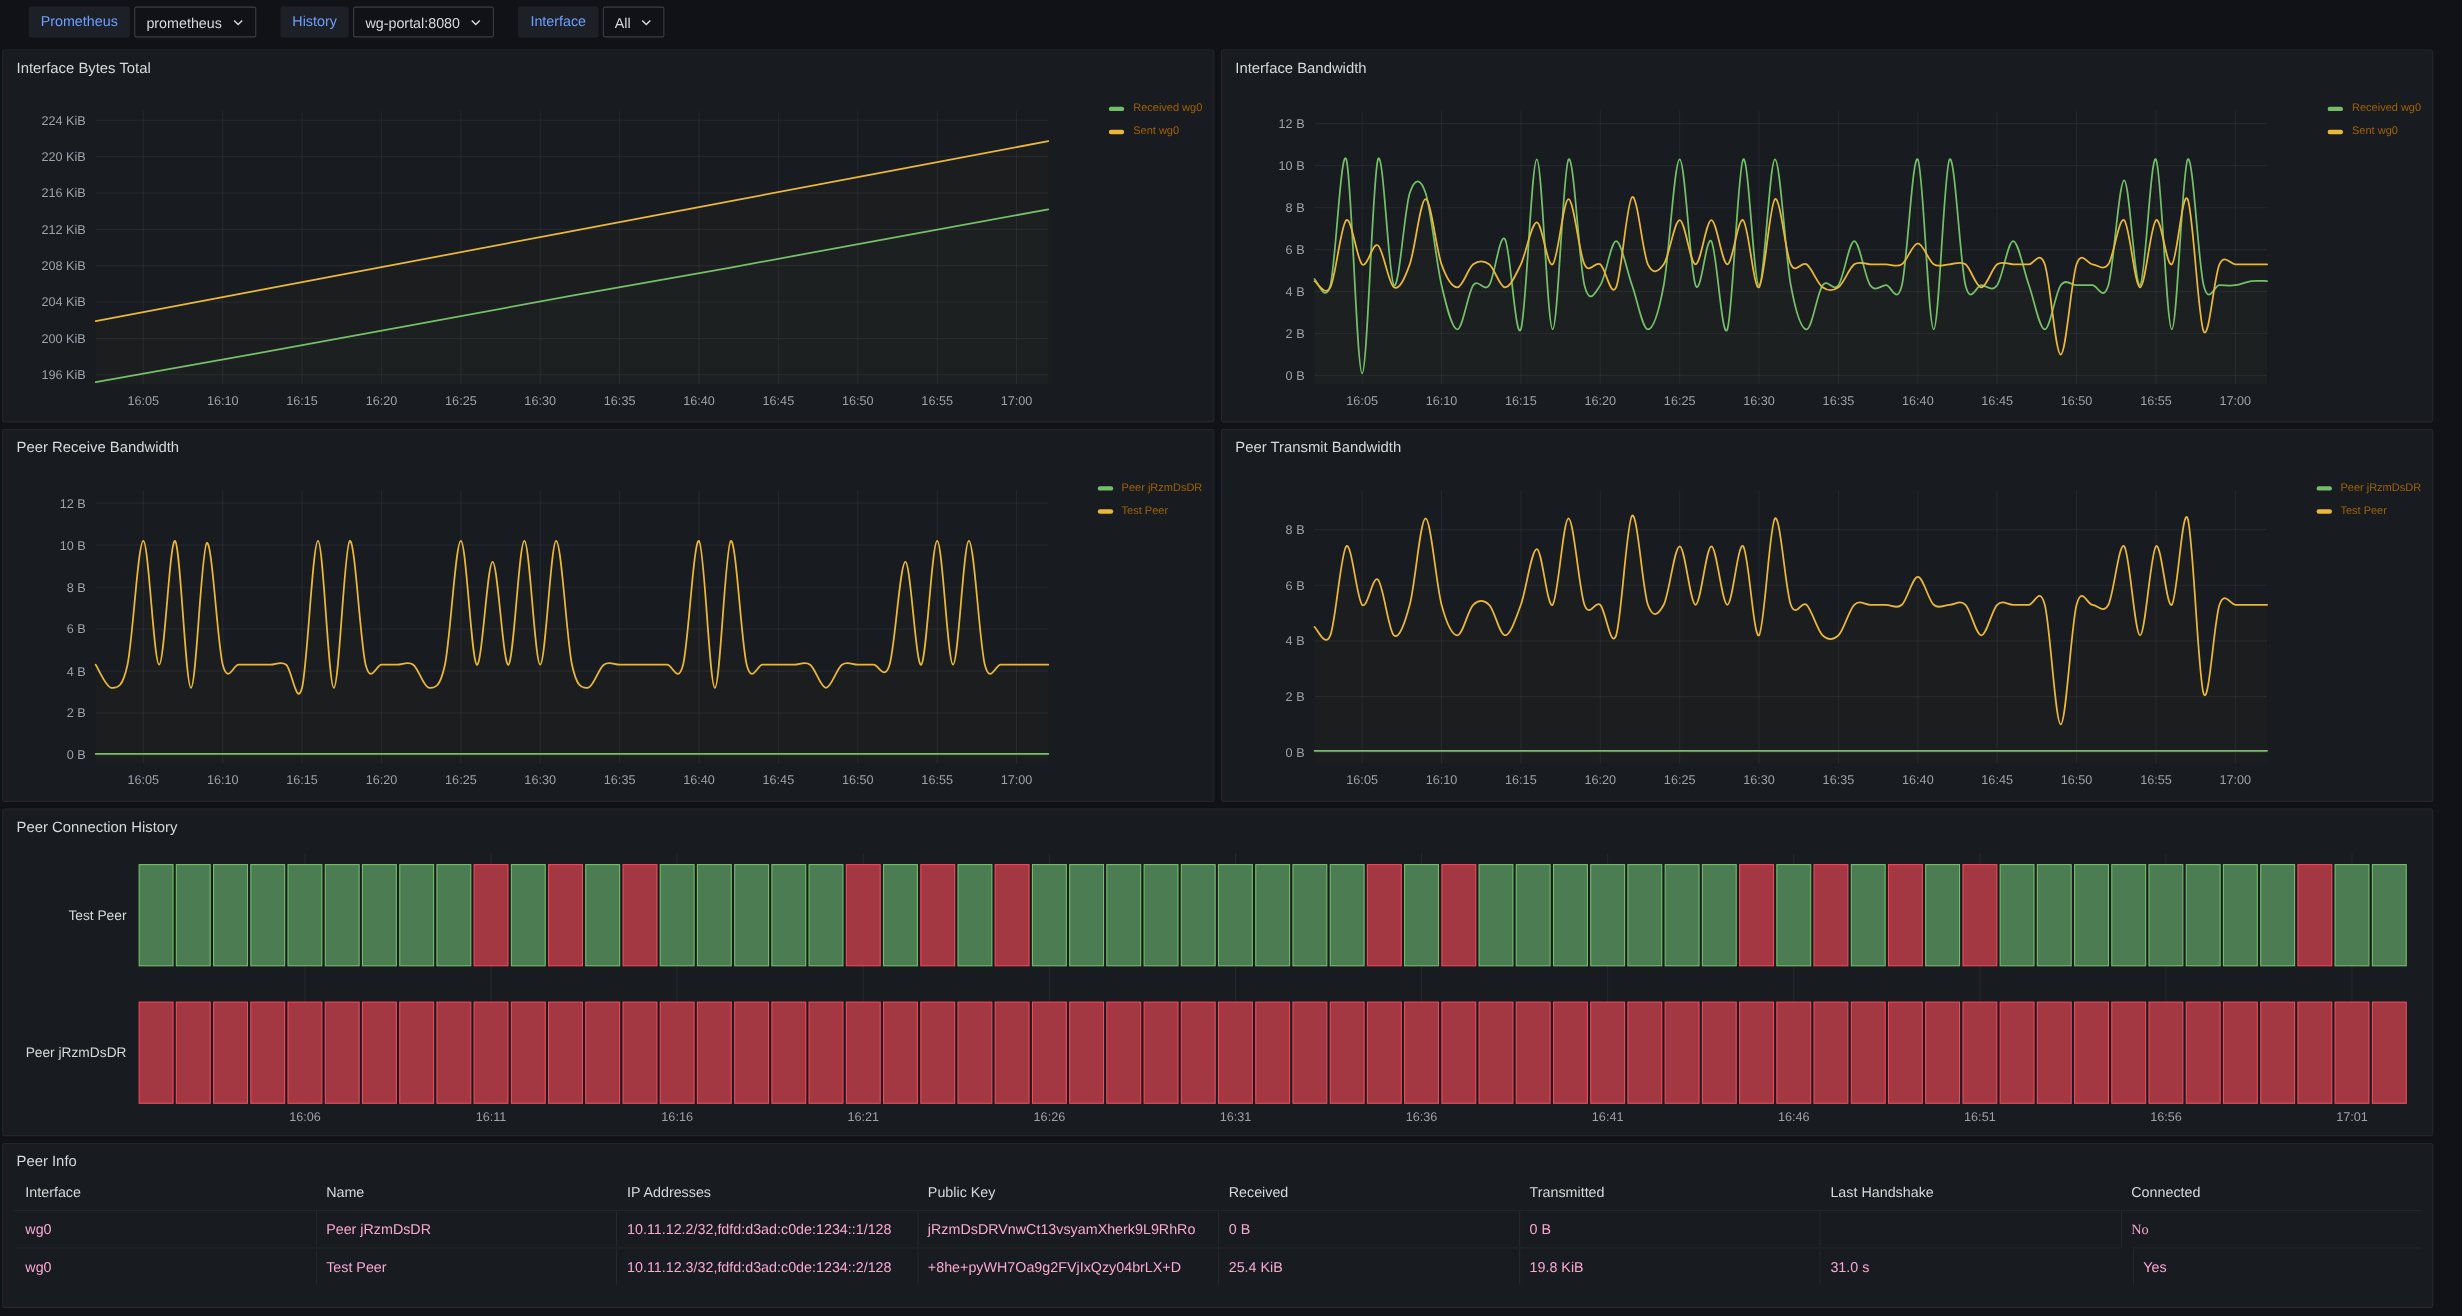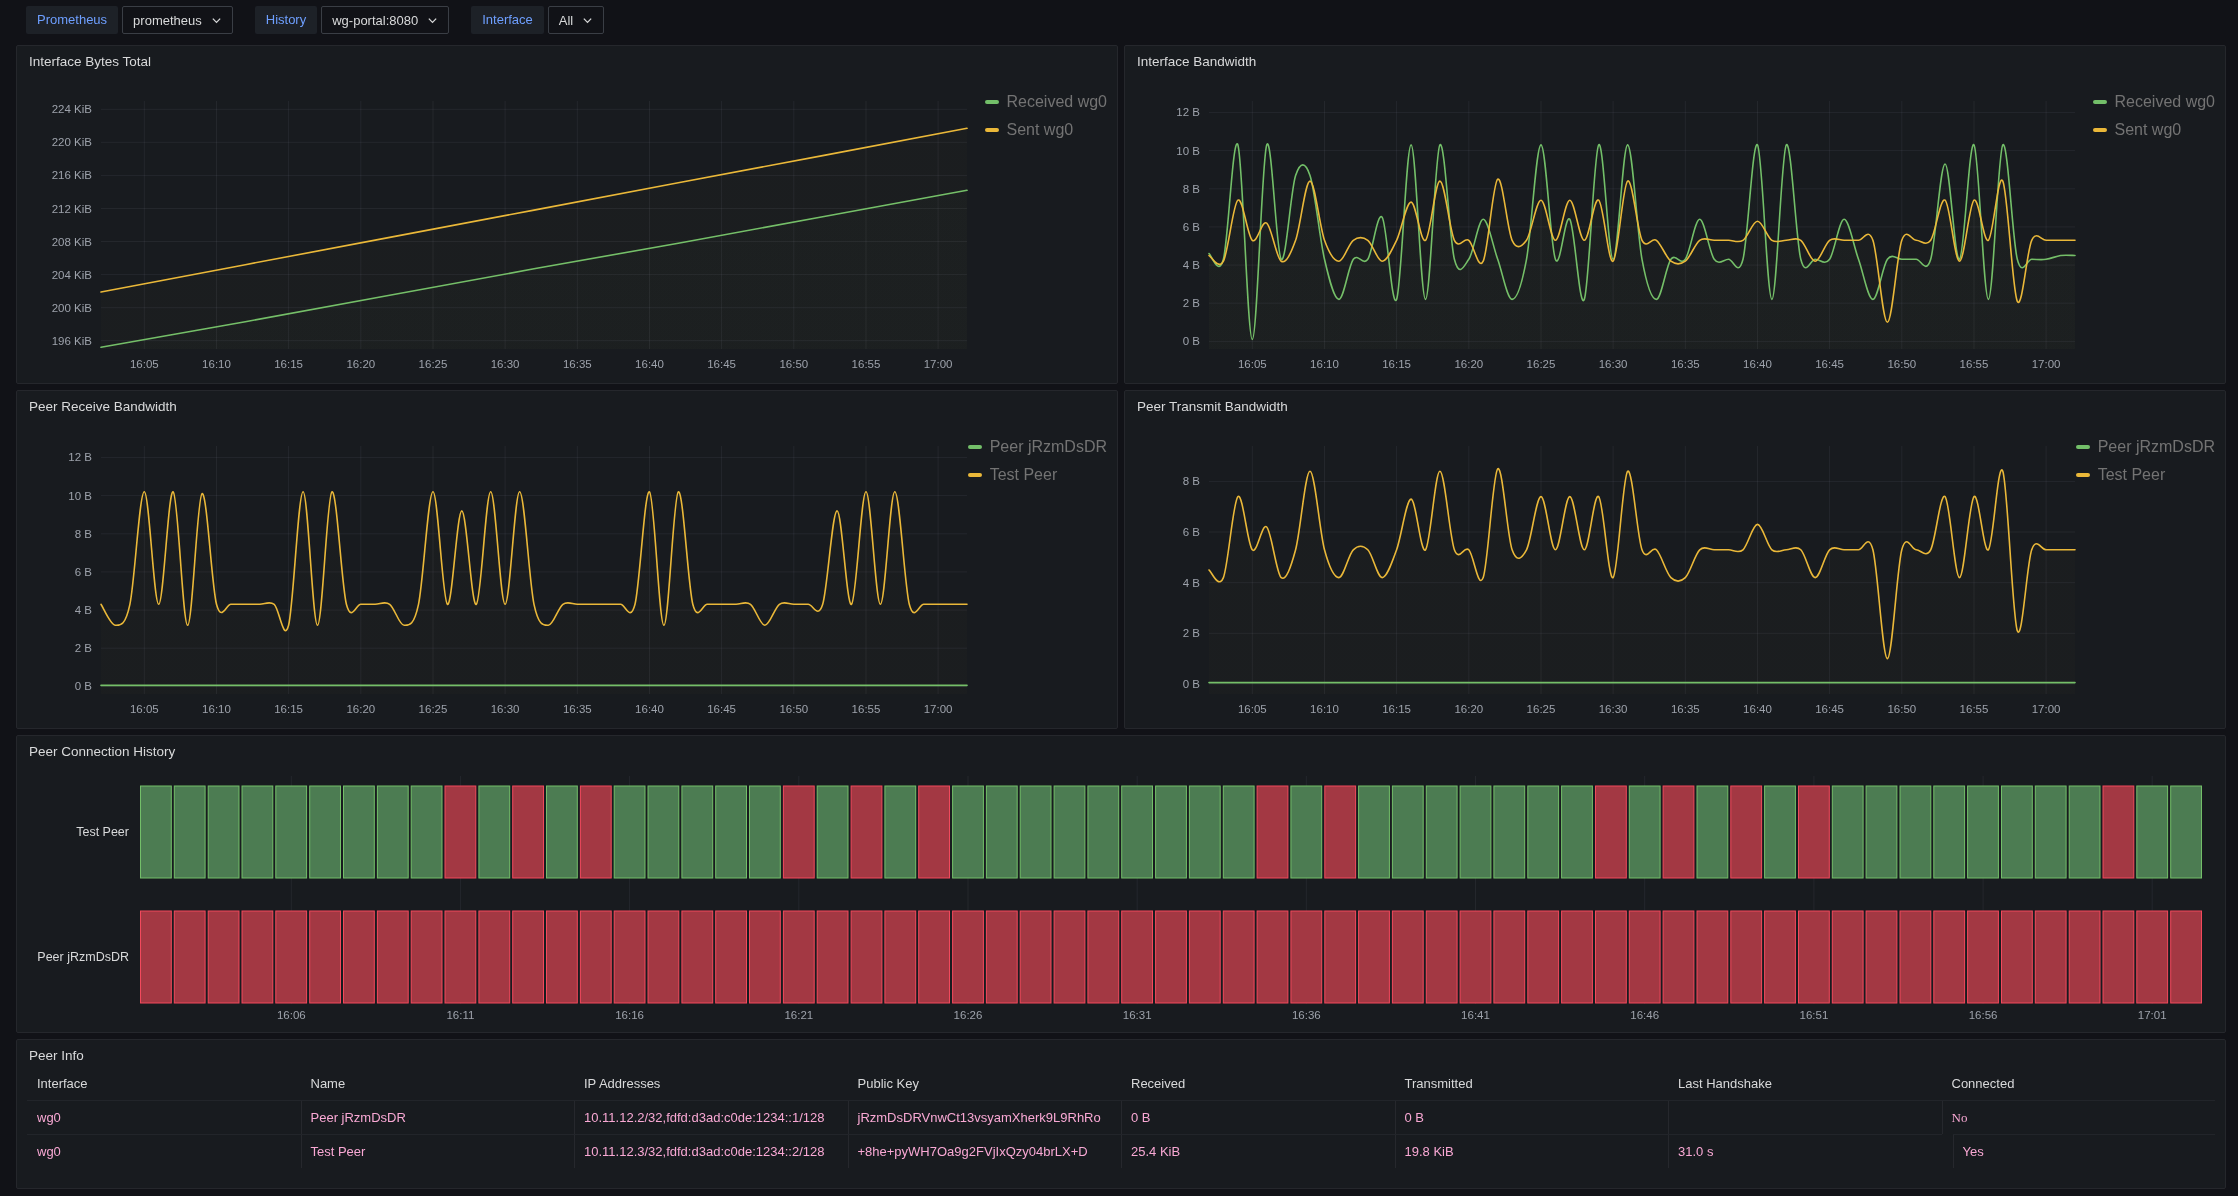--- a/index.html
+++ b/index.html
@@ -7,34 +7,34 @@
 
   
   .topbar{position:absolute;left:26px;top:6px;display:flex;gap:22px;z-index:5;}
   .var{display:flex;gap:4px;align-items:center;}
   .chip-label{height:28px;line-height:28px;padding:0 11px;background:#1D2127;color:#6E9FFF;
     font-size:13px;font-weight:500;border-radius:2px;}
   .chip-value{height:26px;padding:0 10px;background:#111217;border:1px solid #3A3E45;color:#D8D9DA;
     font-size:13px;border-radius:2px;display:flex;align-items:center;gap:9px;cursor:pointer;}
 
   
-  .grid{position:absolute;left:16px;top:45px;width:1792px;display:grid;
+  .grid{position:absolute;left:2px;top:45px;width:1792px;display:grid;
     grid-template-columns:1102px 1102px;grid-template-rows:339px 339px 298px 150px;gap:6px;}
   .panel{position:relative;background:#181B1F;border:1px solid #25272C;border-radius:2px;overflow:hidden;}
   .span2{grid-column:1 / 3;}
   .panel-title{position:absolute;top:8px;left:12px;font-size:13.5px;font-weight:500;color:#D8D9DA;z-index:2;white-space:nowrap;}
   .chart-wrap{position:absolute;inset:0;}
   .chart-wrap svg{position:absolute;inset:0;width:100%;height:100%;display:block;}
   svg text{font-family:"Liberation Sans",sans-serif;}
   text.ax{fill:#9DA2AB;font-size:11.5px;}
   text.lane{fill:#D8D9DA;font-size:12.5px;}
 
   
   .legend{position:absolute;top:47px;right:10px;display:flex;flex-direction:column;gap:10px;z-index:2;}
-  .legend-item{display:flex;align-items:center;gap:8px;font-size:16px;color:#737373;cursor:pointer;white-space:nowrap;}
+  .legend-item{display:flex;align-items:center;gap:8px;font-size:10px;color:#a16207;cursor:pointer;white-space:nowrap;}
   .legend-swatch{width:14px;height:4px;border-radius:2px;flex:0 0 auto;}
 
   
   .table-wrap{position:absolute;left:0;right:0;top:28px;padding:0 10px;}
   .tbl{display:grid;grid-template-columns:repeat(8,1fr);}
   .tbl .h{line-height:32px;font-weight:500;color:#D8D9DA;font-size:13px;padding:0 10px;
     white-space:nowrap;overflow:hidden;cursor:pointer;}
   .tbl .c{line-height:33px;color:#f9a8d4;font-size:13px;padding:0 10px;white-space:nowrap;
     overflow:hidden;border-top:1px solid #22252A;}
   .tbl .sep{box-shadow:inset 1px 0 0 rgba(204,204,220,0.08);}

